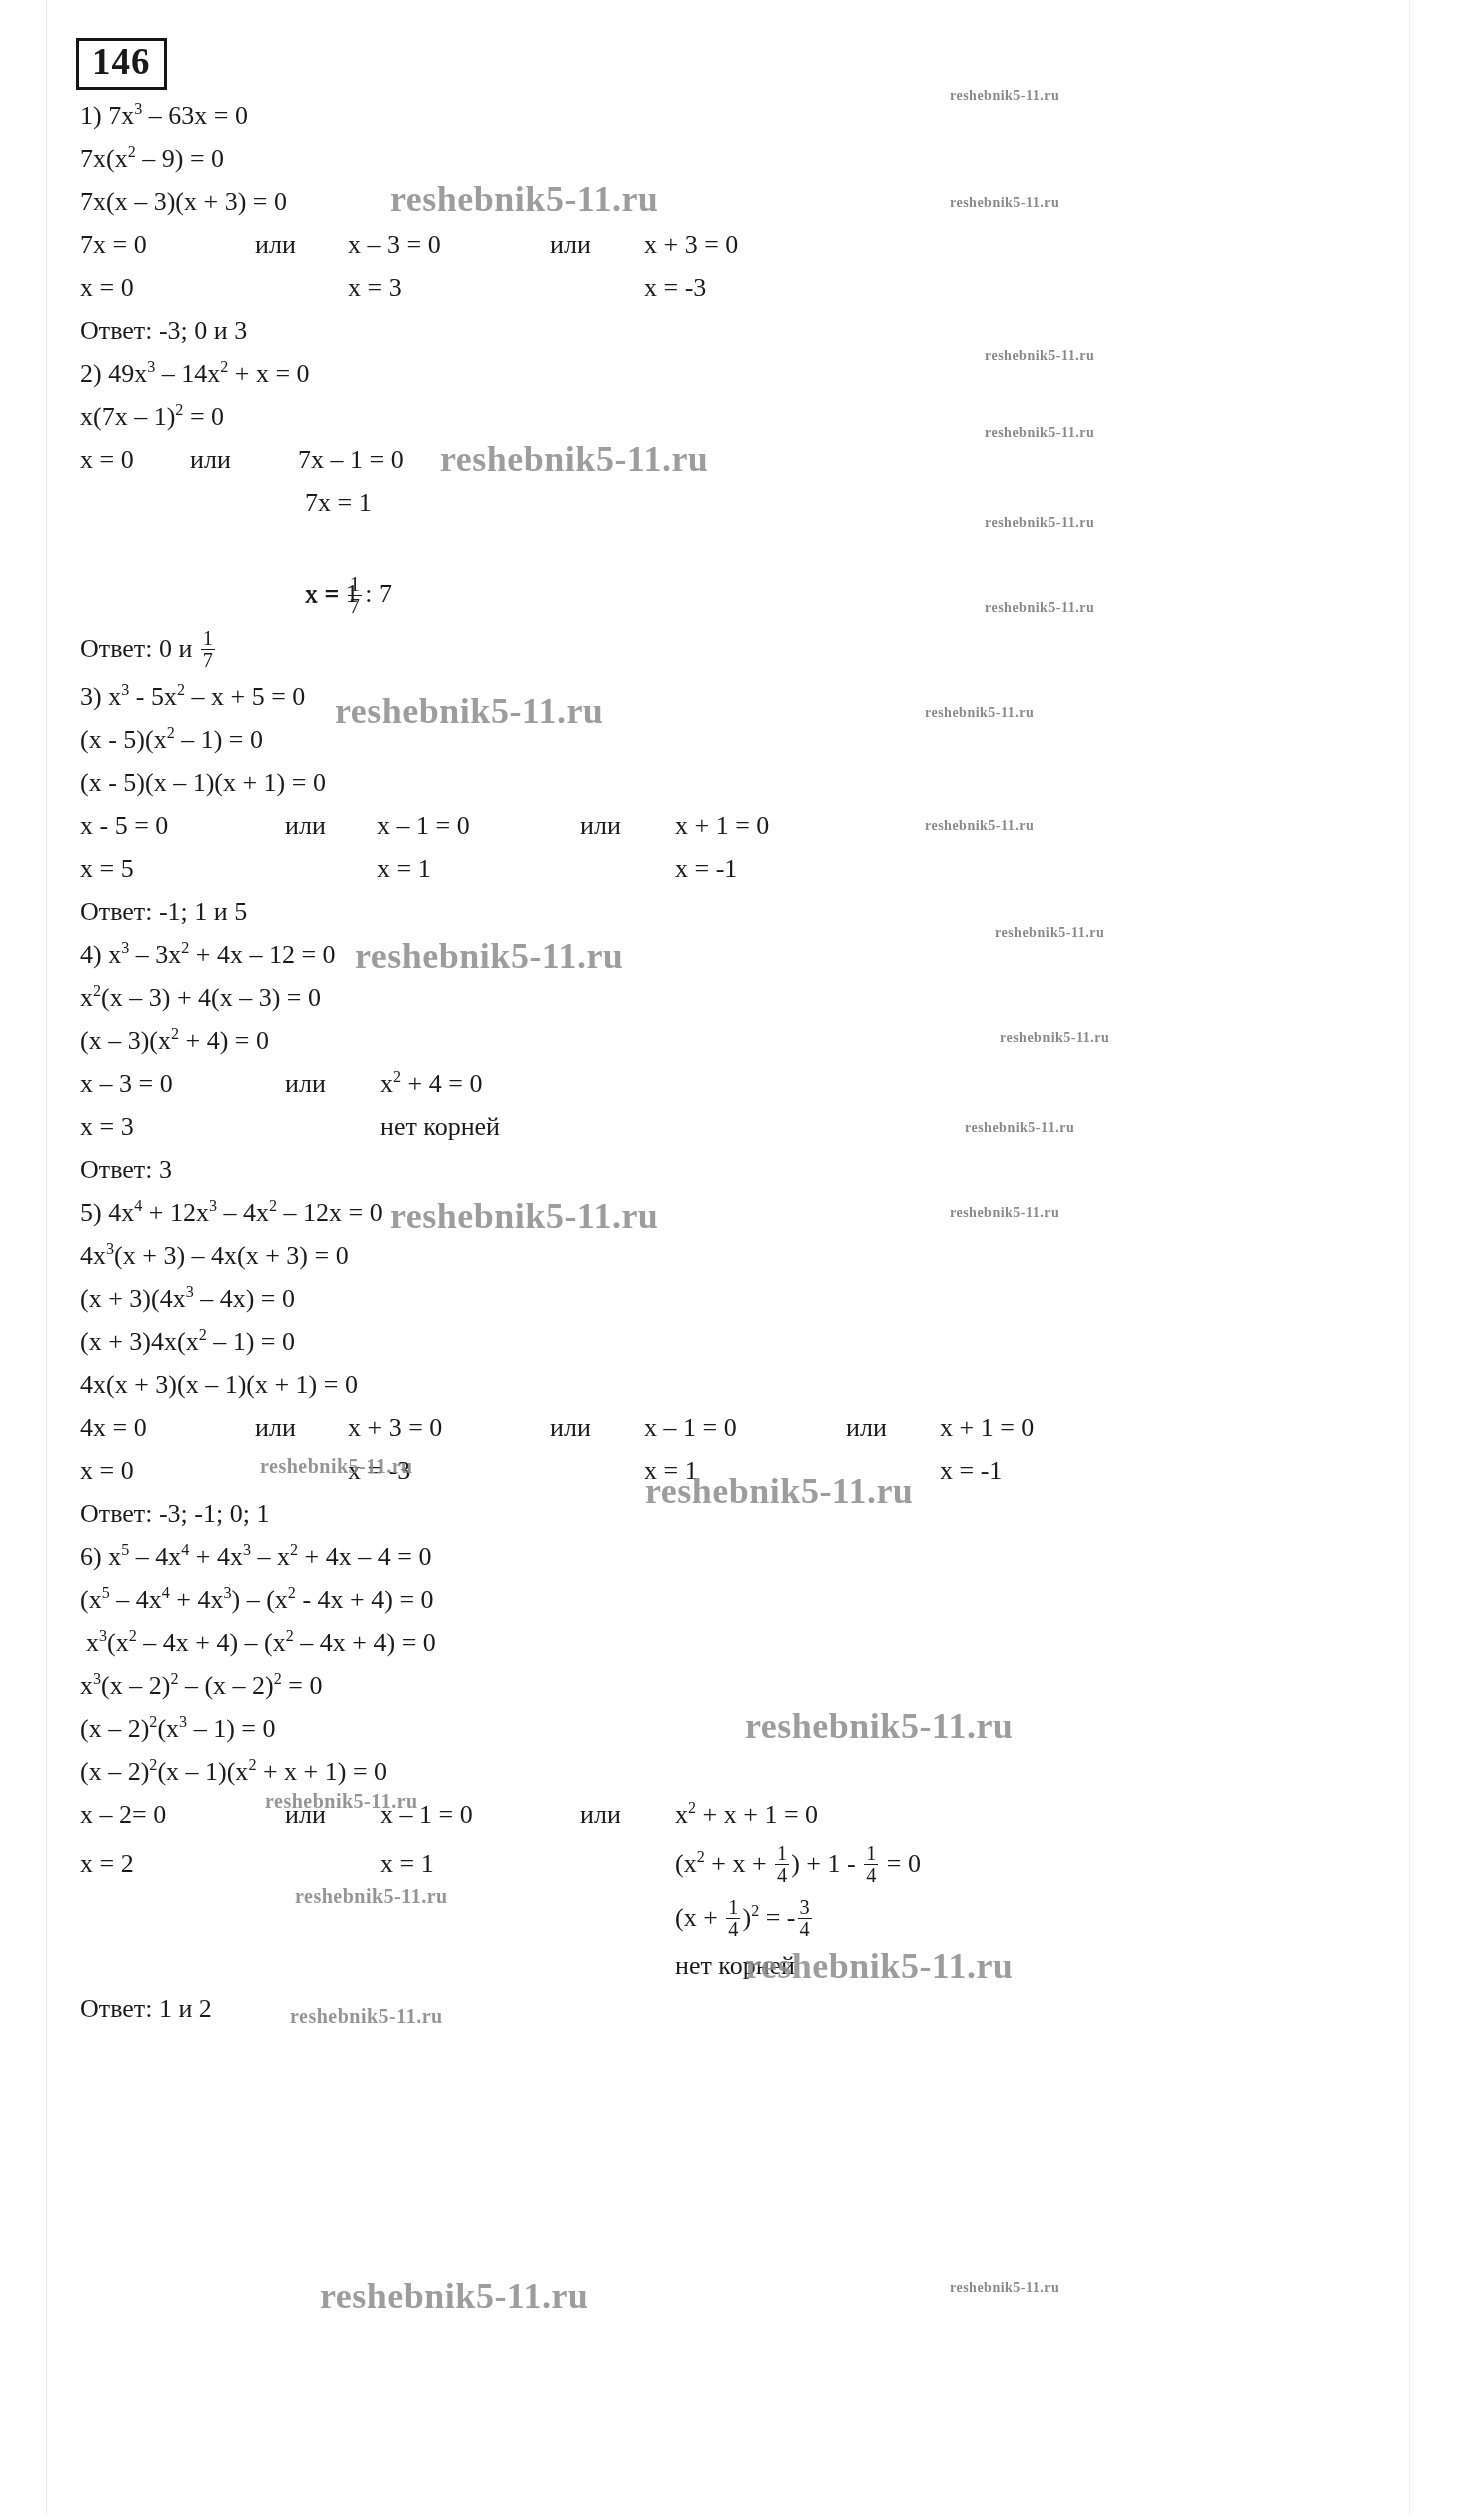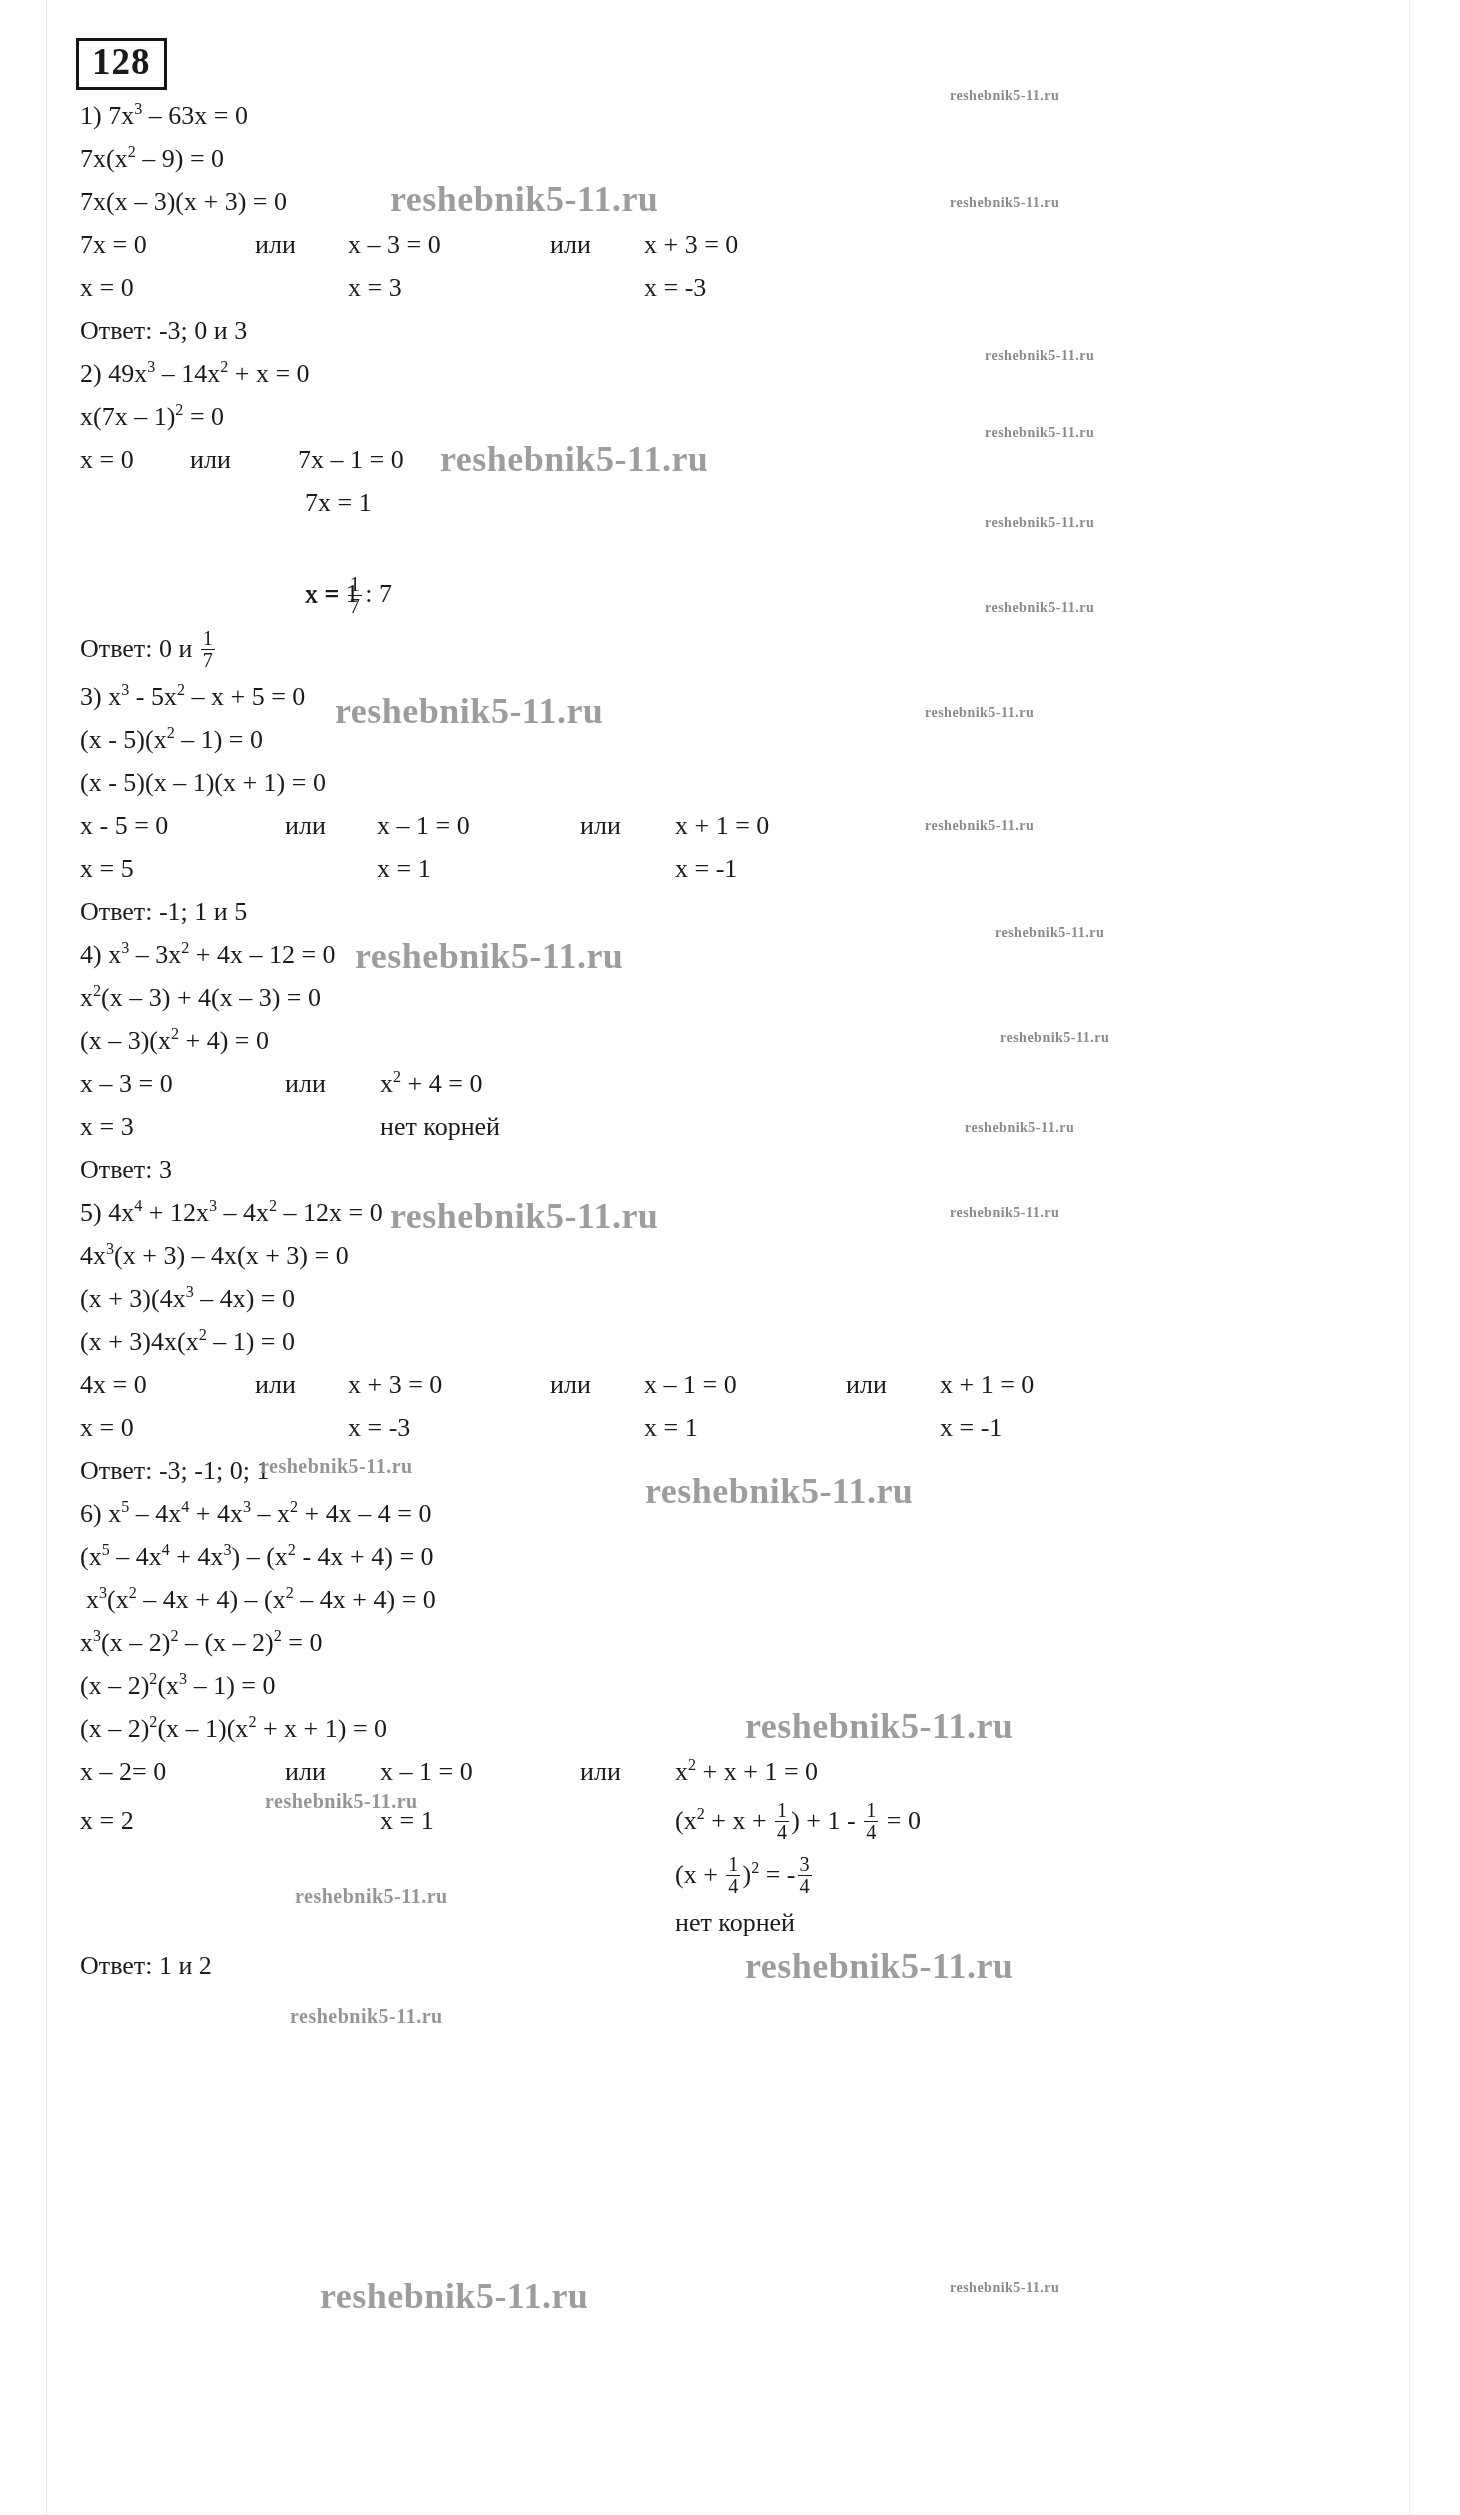--- a/index.html
+++ b/index.html
@@ -124,21 +124,21 @@
   }
 </style>
 </head>
 <body>
 
 <div class="page">
 
   <div class="edge-left"></div>
   <div class="edge-right"></div>
 
-  <div class="task-number">128</div>
+  <div class="task-number">146</div>
 
   <div class="content" id="content">
       <div class="line">
         <span class="seg" style="left: 0px;">1) 7x<sup>3</sup> – 63x = 0</span>
       </div>
       <div class="line">
         <span class="seg" style="left: 0px;">7x(x<sup>2</sup> – 9) = 0</span>
       </div>
       <div class="line">
         <span class="seg" style="left: 0px;">7x(x – 3)(x + 3) = 0</span>
@@ -230,20 +230,23 @@
         <span class="seg" style="left: 0px;">5) 4x<sup>4</sup> + 12x<sup>3</sup> – 4x<sup>2</sup> – 12x = 0</span>
       </div>
       <div class="line">
         <span class="seg" style="left: 0px;">4x<sup>3</sup>(x + 3) – 4x(x + 3) = 0</span>
       </div>
       <div class="line">
         <span class="seg" style="left: 0px;">(x + 3)(4x<sup>3</sup> – 4x) = 0</span>
       </div>
       <div class="line">
         <span class="seg" style="left: 0px;">(x + 3)4x(x<sup>2</sup> – 1) = 0</span>
+      </div>
+      <div class="line">
+        <span class="seg" style="left: 0px;">4x(x + 3)(x – 1)(x + 1) = 0</span>
       </div>
       <div class="line">
         <span class="seg" style="left: 0px;">4x = 0</span>
         <span class="seg" style="left: 175px;">или</span>
         <span class="seg" style="left: 268px;">x + 3 = 0</span>
         <span class="seg" style="left: 470px;">или</span>
         <span class="seg" style="left: 564px;">x – 1 = 0</span>
         <span class="seg" style="left: 766px;">или</span>
         <span class="seg" style="left: 860px;">x + 1 = 0</span>
       </div>

